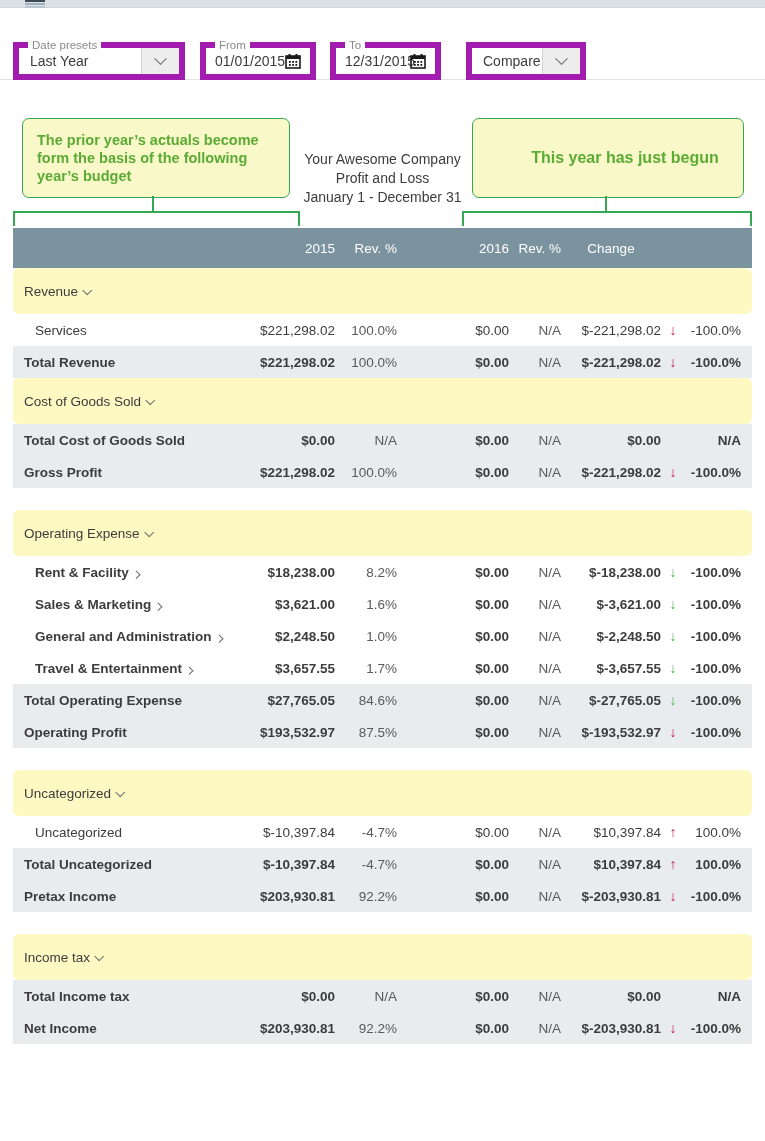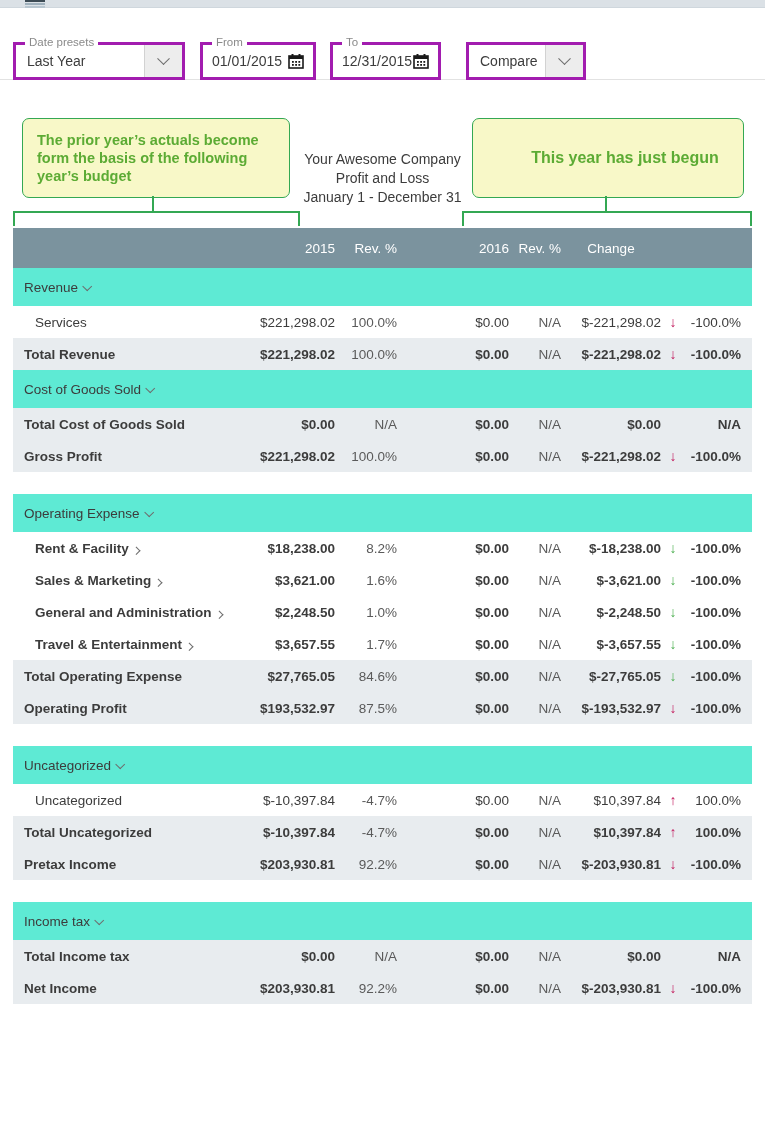--- a/index.html
+++ b/index.html
@@ -26,21 +26,21 @@
   .topstrip .hamburger i:nth-child(2) { background: #9fb0bc; }
   .topstrip .hamburger i:nth-child(3) { background: #b8c6d0; }
 
   
   .toolbar {
     position: absolute; left: 0; top: 9px; width: 765px; height: 71px;
     background: #ffffff; border-bottom: 1px solid #e2e2e2;
   }
   .field {
     position: absolute; top: 33px; height: 38px;
-    border: 3px solid #a21caf; background: #fff;
+    border: 6px solid #a21caf; background: #fff;
     display: flex; align-items: center;
   }
   .field .legend {
     position: absolute; top: -9px; left: 9px;
     background: #fff; padding: 0 4px;
     font-size: 11.5px; color: #8a8a8a; line-height: 12px;
     white-space: nowrap;
   }
   .field .val {
     font-size: 14px; color: #3c3c3c; padding-left: 11px; white-space: nowrap;
@@ -104,21 +104,21 @@
   
   .tbl {
     position: absolute; left: 13px; top: 228px; width: 739px;
     font-size: 13.5px; color: #3c3c3c;
   }
   .thead {
     background: #7b939e; color: #ffffff; height: 40px;
     display: flex; align-items: center;
   }
   .row { display: flex; align-items: center; height: 32px; }
-  .row.header-row { background: #5eead4; height: 38px; }
+  .row.header-row { background: #fef9c3; height: 46px; border-radius: 6px; }
   .row.white { background: #ffffff; }
   .row.shade { background: #e8ecef; }
   .block { margin-bottom: 0; }
   .gap { height: 22px; background: #ffffff; }
 
   .c-label { flex: 0 0 232px; padding-left: 11px; white-space: nowrap; }
   .c-label.indent { padding-left: 22px; }
   .c-v1  { flex: 0 0 90px;  text-align: right; }
   .c-p1  { flex: 0 0 62px;  text-align: right; padding-right: 0; }
   .c-v2  { flex: 0 0 112px; text-align: right; }

